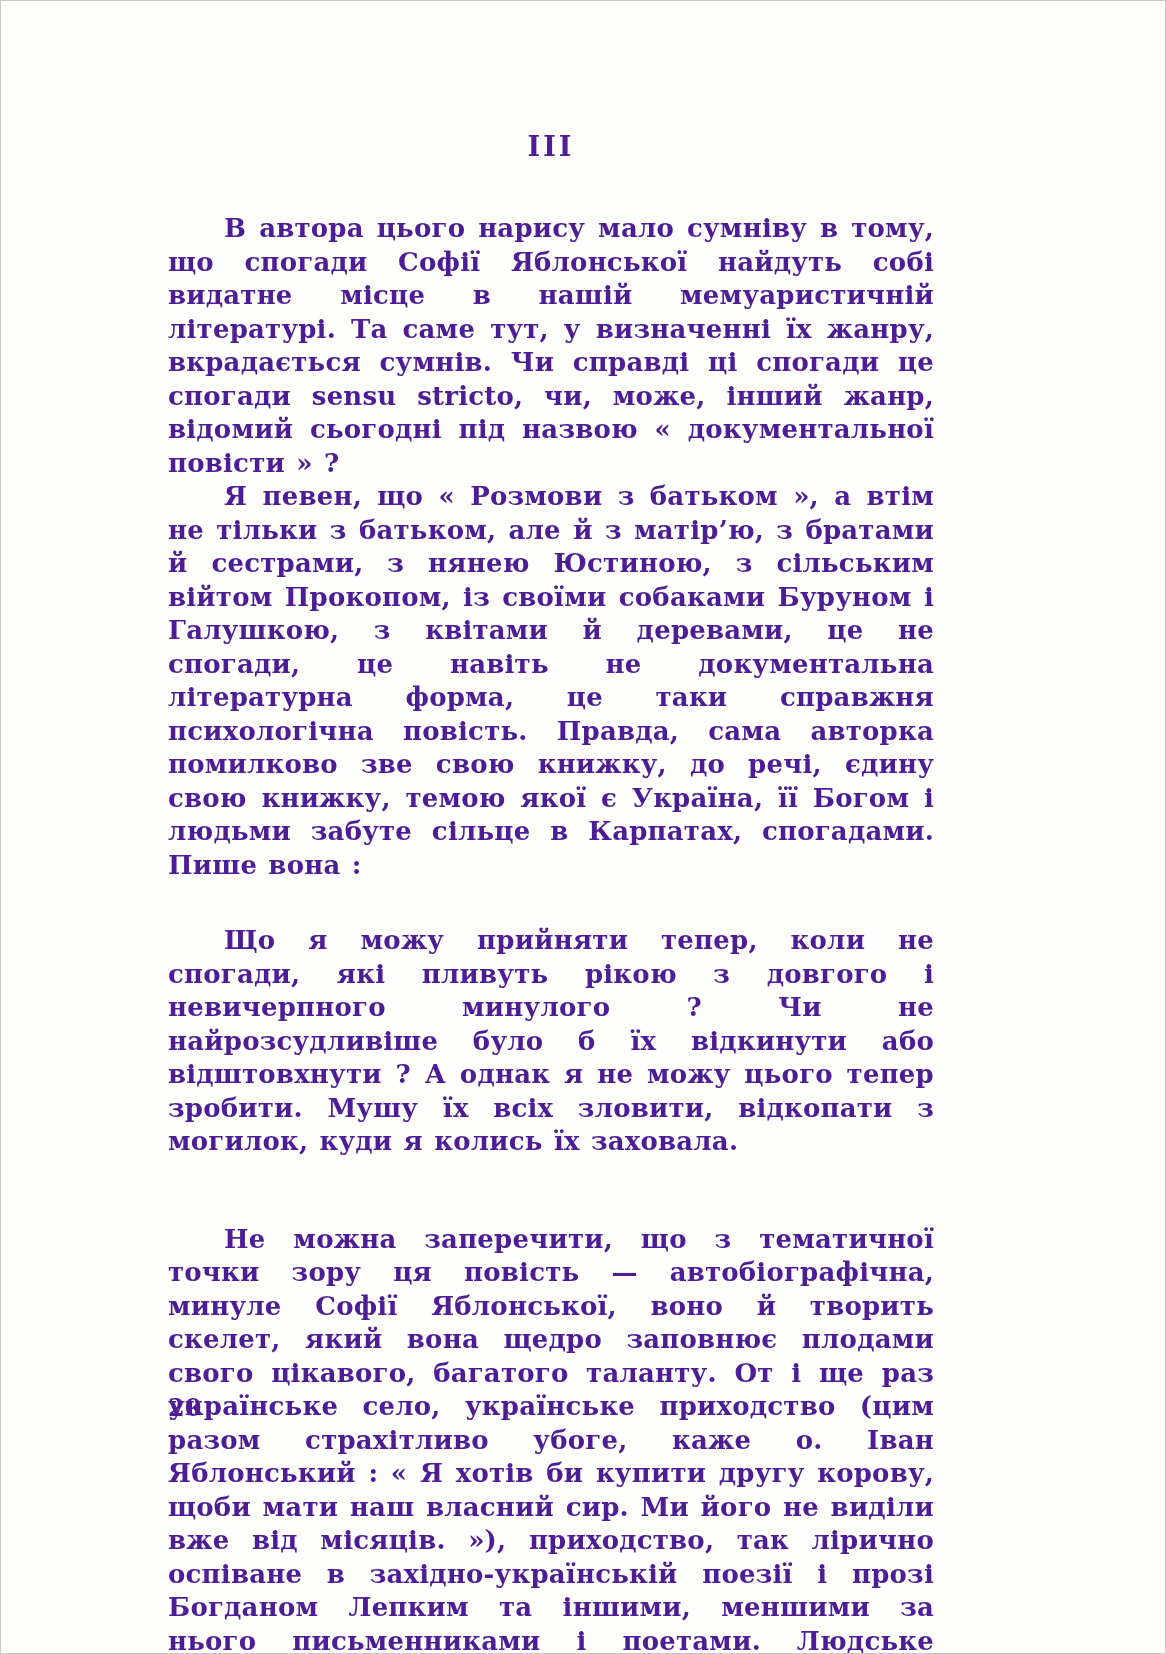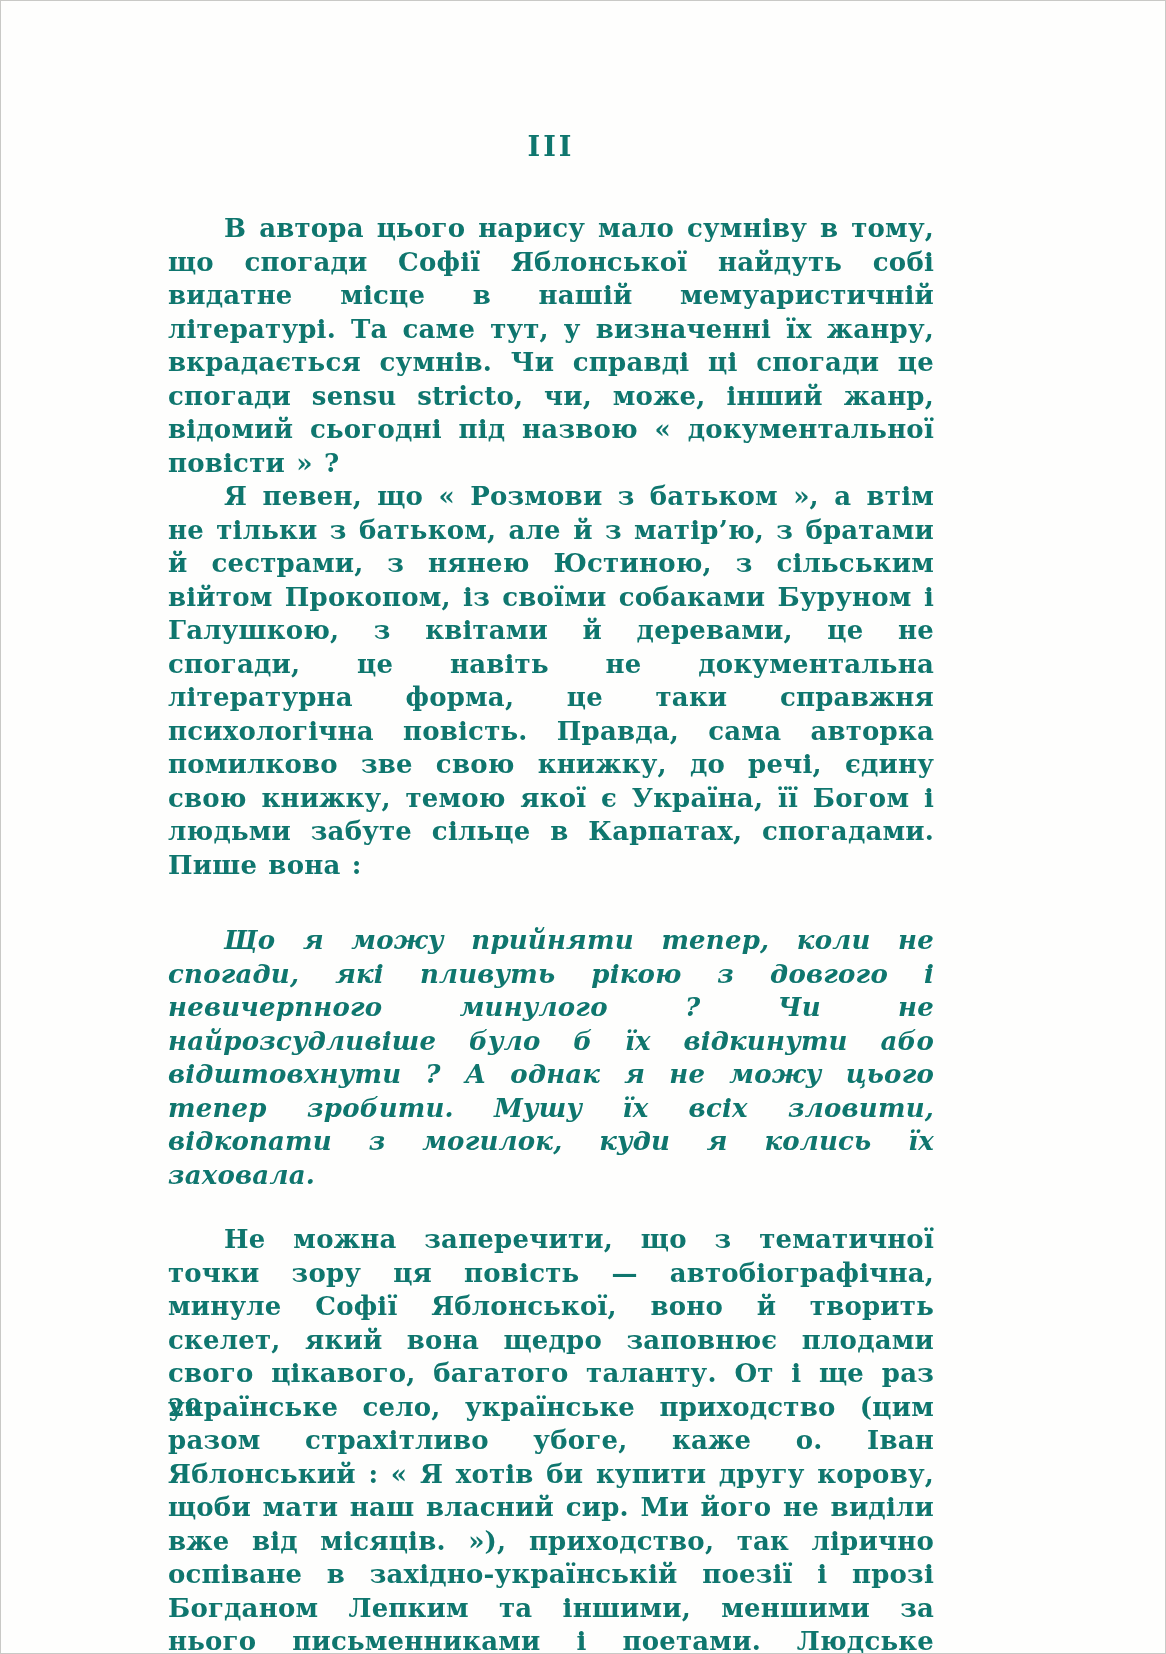--- a/index.html
+++ b/index.html
@@ -8,21 +8,21 @@
       background: #ffffff;
     }
     .scan-page {
       position: relative;
       width: 1164px;
       height: 1652px;
       background: #fefefd;
       border: 1px solid #c9c9c6;
       box-sizing: content-box;
       font-family: "DejaVu Serif", "Liberation Serif", serif;
-      color: #0f766e;
+      color: #4c1d95;
       overflow: hidden;
     }
     .text-block {
       position: absolute;
       left: 167px;
       top: 132px;
       width: 766px;
     }
     .section-heading {
       margin: 0 0 52px 0;
@@ -37,22 +37,21 @@
       font-size: 26px;
       font-weight: 600;
       line-height: 33.5px;
       text-align: justify;
       text-indent: 56px;
       letter-spacing: 0.2px;
       word-spacing: 2px;
     }
     .para.quote {
       margin-top: 42px;
-      margin-bottom: 31px;
-      font-style: italic;
+      margin-bottom: 64px;
     }
     .page-number {
       position: absolute;
       left: 167px;
       top: 1392px;
       font-size: 24px;
       font-weight: 600;
     }
   </style>
 </head>

